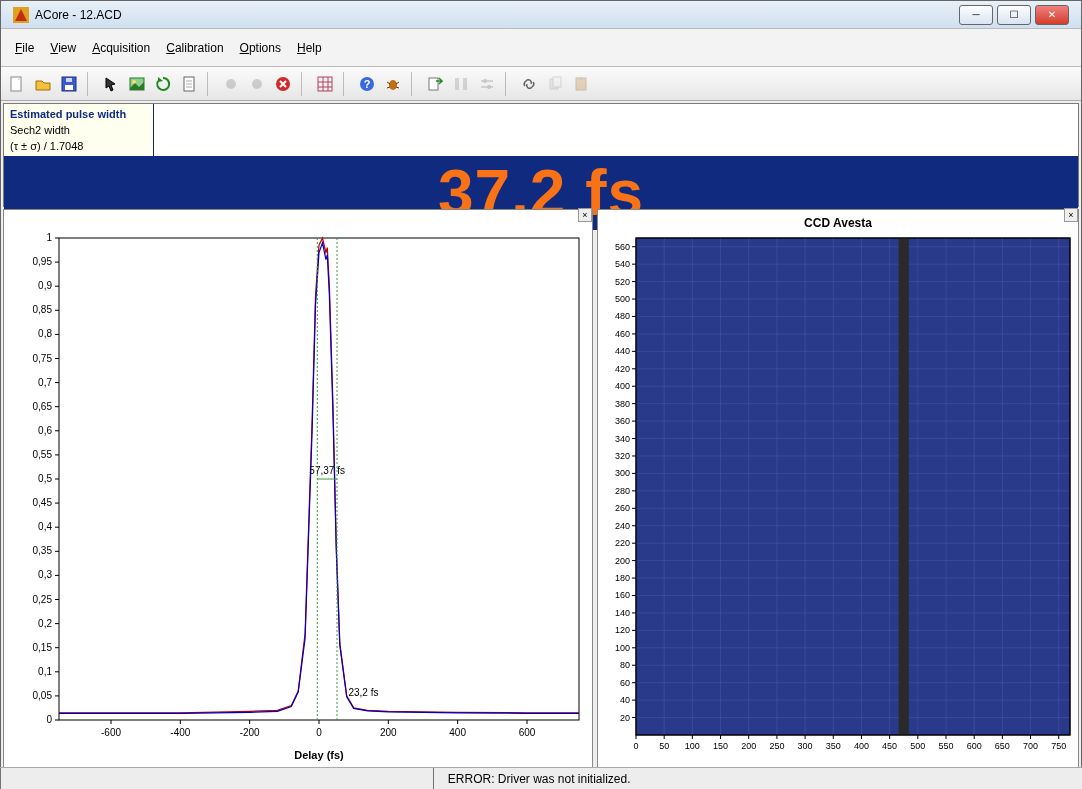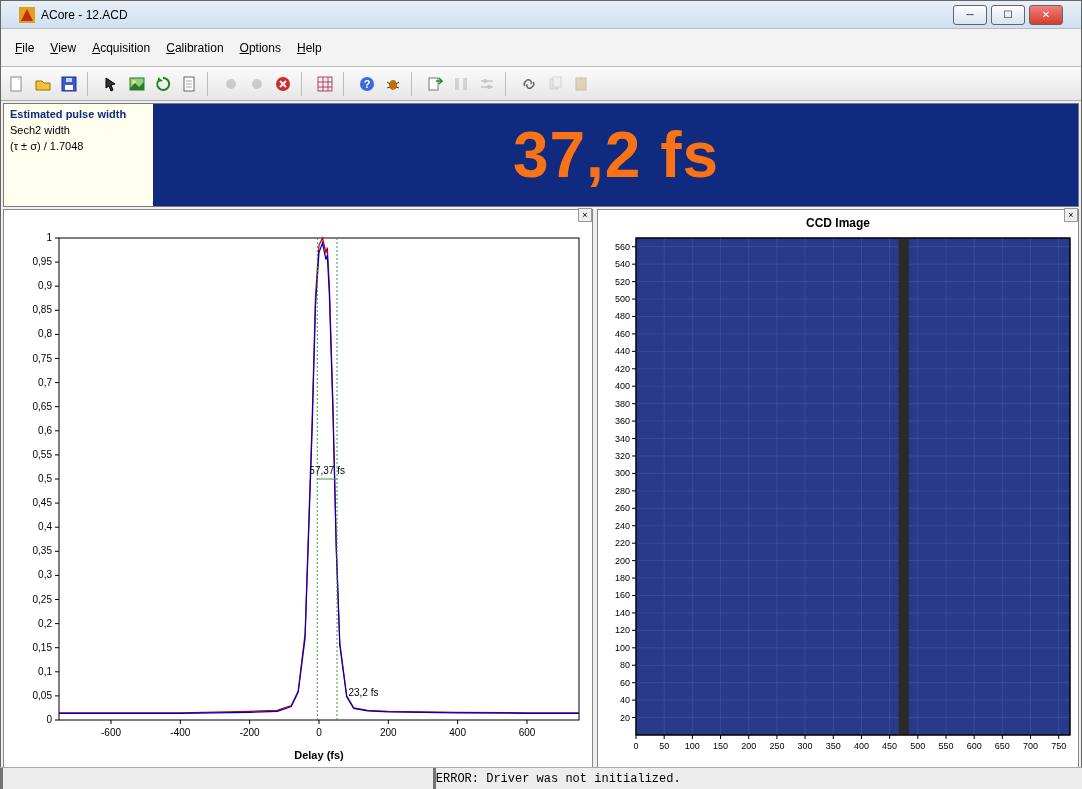--- a/index.html
+++ b/index.html
@@ -1,50 +1,50 @@
 <!DOCTYPE html>
 <html><head>
 <meta charset="utf-8">
 <style>
   * { box-sizing: border-box; margin: 0; padding: 0; }
   body { font-family: "Segoe UI", Tahoma, Arial, sans-serif; font-size: 12px; background: #eee; width:1082px; height:789px; overflow:hidden; border:1px solid #666;}
   
-  .titlebar { height:28px; background:linear-gradient(#e8f0f8,#cfe0f0); display:flex; align-items:center; padding:0 18px; border-bottom:1px solid #bbb; }
+  .titlebar { height:28px; background:linear-gradient(#e8f0f8,#cfe0f0); display:flex; align-items:center; padding:0 12px; border-bottom:1px solid #bbb; }
   .titlebar .icon { width:16px; height:16px; margin-right:6px; display:flex; align-items:center; justify-content:center;}
   .titlebar .title { flex:1; font-size:12px; }
   .winbtns { display:flex; gap:0; }
   .winbtn { width:34px; height:20px; border:1px solid #666; border-radius:3px; margin-left:4px; background:linear-gradient(#fdfeff,#d8e4f0); display:flex; align-items:center; justify-content:center; font-size:10px;}
   .winbtn.close { background:linear-gradient(#f08080,#d43d2a); color:#fff;}
   
   .menubar { height:38px; display:flex; align-items:center; padding:0 6px; background:#f3f3f3; border-bottom:1px solid #bbb;}
   .menuitem { padding:2px 8px; text-decoration:underline; text-decoration-color:transparent;}
   .menuitem span.u { text-decoration:underline; }
   
   .toolbar { height:34px; background:linear-gradient(#fbfbfb,#e6e6e6); border-bottom:1px solid #aaa; display:flex; align-items:center; padding:2px 4px; gap:2px;}
   .tbtn { width:24px; height:24px; border:1px solid transparent; border-radius:3px; display:flex; align-items:center; justify-content:center; font-size:14px;}
   .tsep { width:6px; height:24px; border-left:1px solid #bbb; margin:0 4px;}
   .brand { margin-left:auto; display:flex; align-items:center; gap:6px; padding-right:8px;}
   .brand .logo { width:24px; height:24px; }
   .brand .txt { font-size:9px; line-height:1.05; color:#a06000;}
   
-  .row1 { display:flex; height:104px; border:1px solid #7a7a7a; margin:2px; background:#fff;}
+  .row1 { display:flex; height:104px; border:1px solid #7a7a7a; margin:2px; background:#fff;flex-direction:column;}
   .estpanel { width:150px; background:#fffff0; border-right:1px solid #0a2a6b; padding:4px 6px; font-size:11px;}
   .estpanel .hdr { color:#102a80; font-weight:bold; margin-bottom:4px;}
   .bignum { flex:1; background:#102a80; color:#f97316; display:flex; align-items:center; justify-content:center; font-size:64px; font-weight:bold; letter-spacing:1px;}
   
   .row2 { display:flex; height:560px; margin:2px; gap:4px;}
   .chartpanel { border:1px solid #888; background:#fff; position:relative; }
   .chartpanel.left { width:590px; }
   .chartpanel.right { flex:1; }
   .closetab { position:absolute; top:-2px; right:0; width:14px; height:14px; font-size:9px; border:1px solid #999; background:#eee; text-align:center; line-height:12px; z-index:5;}
   svg { display:block; }
   .charttitle { position:absolute; top:6px; left:0; right:0; text-align:center; font-weight:bold; font-size:12px;}
   
   .statusbar { position:absolute; bottom:0; left:0; right:0; height:22px; background:#ededed; border-top:1px solid #aaa; display:flex; align-items:center;}
-  .statusbar .cell { border-left:3px solid #737373; height:100%; padding:2px 0; display:flex; align-items:center; min-width:40px;font-family:Liberation Mono, monospace;}
+  .statusbar .cell { border-left:1px solid #737373; height:100%; padding:2px 14px; display:flex; align-items:center; min-width:40px;}
 </style>
 </head>
 <body>
 
 <div class="titlebar">
   <span class="icon">
     <svg width="16" height="16">
         <rect width="16" height="16" fill="#e0a020"></rect>
         <path d="M2 14 L8 2 L14 14 Z" fill="#c03010"></path>
       </svg>
@@ -275,21 +275,21 @@
         <line x1="313.26666666666665" y1="28" x2="313.26666666666665" y2="510" stroke="#3a9a3a" stroke-dasharray="2,2"></line>
         <line x1="333.02666666666664" y1="28" x2="333.02666666666664" y2="510" stroke="#3a9a3a" stroke-dasharray="2,2"></line>
         <line x1="313.26666666666665" y1="269" x2="333.02666666666664" y2="269" stroke="#3a9a3a"></line>
         <text x="323.14666666666665" y="264" text-anchor="middle" font-size="10">57,37 fs</text>
         <text x="344.46666666666664" y="485.9" font-size="10">23,2 fs</text>
       </svg>
   </div>
 
   <div class="chartpanel right">
     <div class="closetab">×</div>
-    <div class="charttitle">CCD Image</div>
+    <div class="charttitle">CCD Avesta</div>
     <svg id="chart-right" width="480" height="555">
         <rect x="38" y="28" width="434" height="497" fill="#2a3a8a" stroke="#000"></rect>
         <line x1="38" y1="28" x2="38" y2="525" stroke="#4a5aaa" stroke-width="0.5"></line>
         <line x1="66.18181818181819" y1="28" x2="66.18181818181819" y2="525" stroke="#4a5aaa" stroke-width="0.5"></line>
         <line x1="94.36363636363636" y1="28" x2="94.36363636363636" y2="525" stroke="#4a5aaa" stroke-width="0.5"></line>
         <line x1="122.54545454545455" y1="28" x2="122.54545454545455" y2="525" stroke="#4a5aaa" stroke-width="0.5"></line>
         <line x1="150.72727272727272" y1="28" x2="150.72727272727272" y2="525" stroke="#4a5aaa" stroke-width="0.5"></line>
         <line x1="178.9090909090909" y1="28" x2="178.9090909090909" y2="525" stroke="#4a5aaa" stroke-width="0.5"></line>
         <line x1="207.0909090909091" y1="28" x2="207.0909090909091" y2="525" stroke="#4a5aaa" stroke-width="0.5"></line>
         <line x1="235.27272727272725" y1="28" x2="235.27272727272725" y2="525" stroke="#4a5aaa" stroke-width="0.5"></line>

